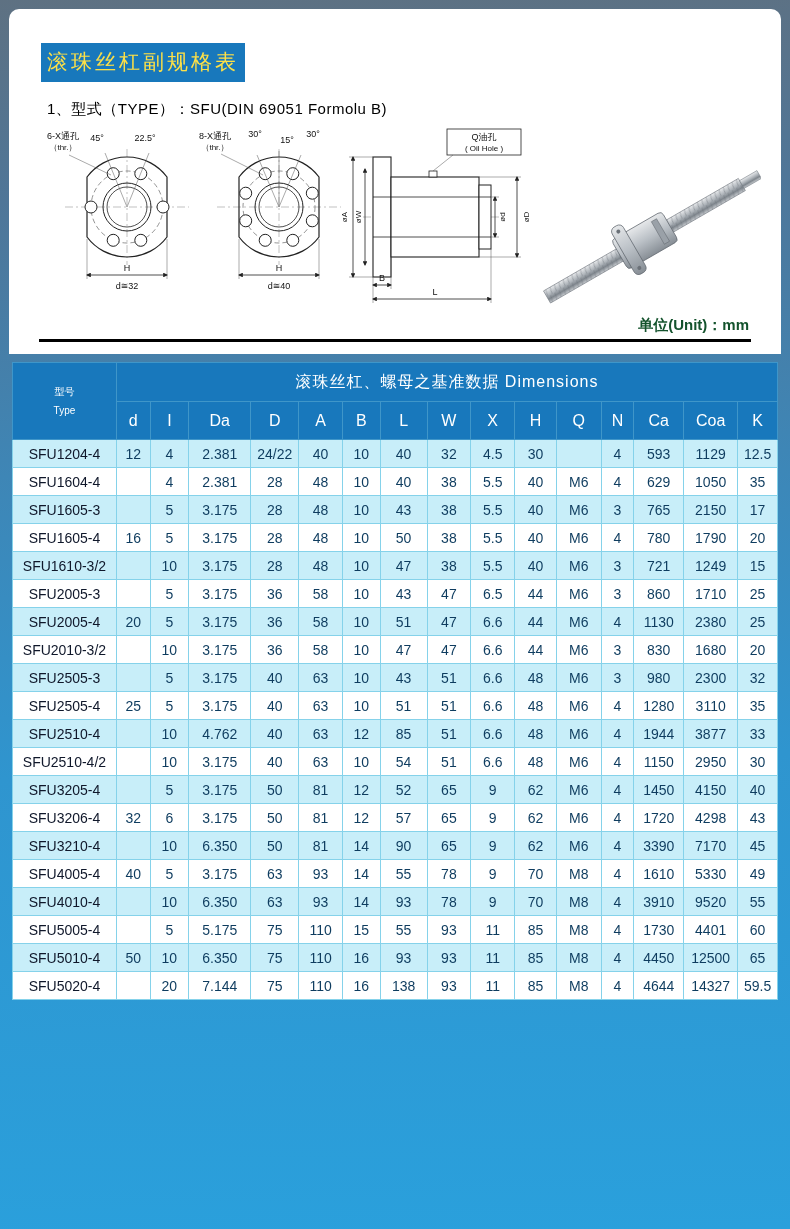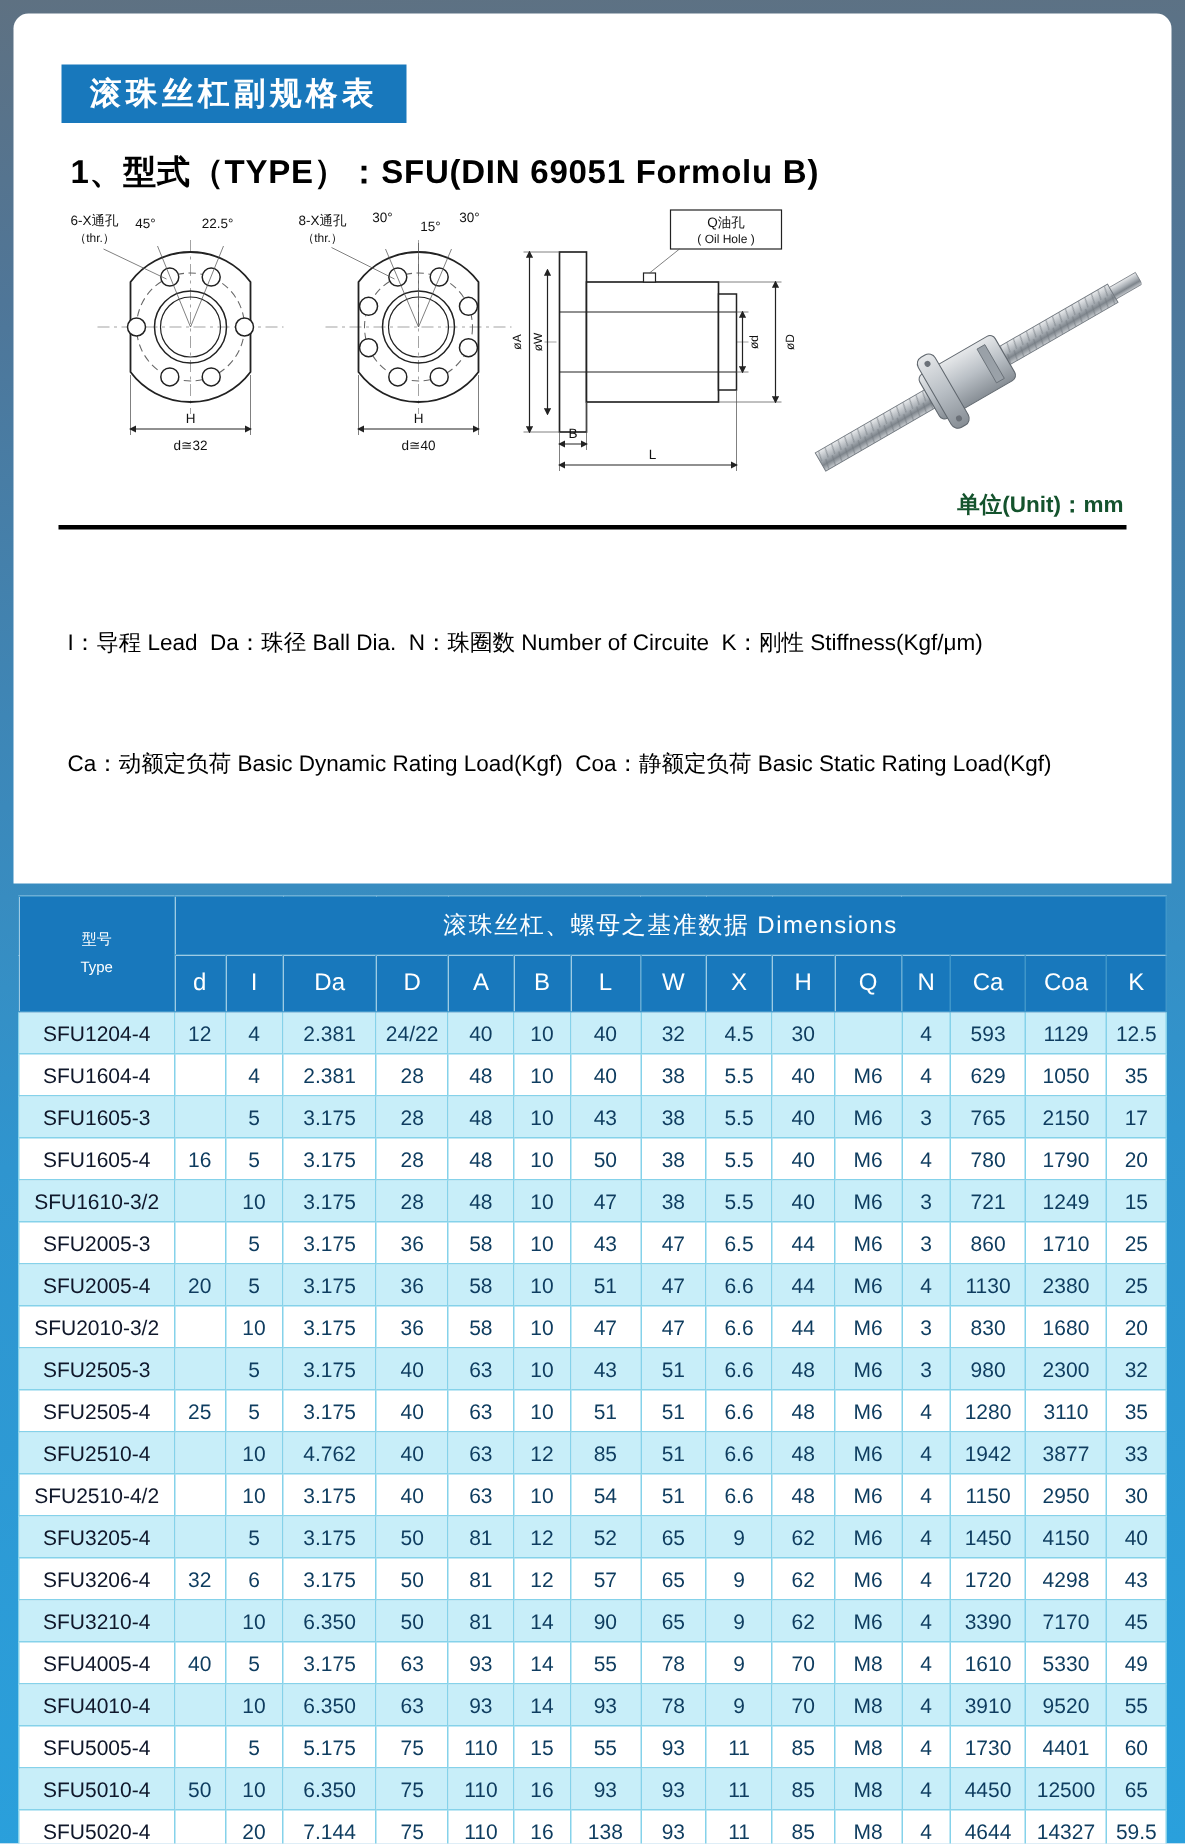--- a/index.html
+++ b/index.html
@@ -1,22 +1,22 @@
 <!DOCTYPE html>
 <html style="--header-blue: #1878bc; --row-alt: #c8eef9; --table-border: #85d2ea;"><head>
 <meta charset="utf-8">
 <style>
   html,body{margin:0;padding:0;}
   body{width:790px;font-family:"Liberation Sans","DejaVu Sans",sans-serif;background:#dfe6ec;}
   .frame{width:790px;height:1229px;box-sizing:border-box;padding:9px 9px 0;
          background:linear-gradient(178deg,#5e7182 0%,#4f7698 16%,#3e86b6 38%,#2f95cf 62%,#2aa0dc 100%);}
   .paper{background:#ffffff;border-radius:10px 10px 0 0;padding:34px 30px 12px;}
-  .banner{display:inline-block;background:var(--header-blue,#1878bc);color:#ffffff;font-weight:bold;
-          font-size:21px;letter-spacing:3px;padding:5px 19px 6px;margin-left:2px;}
-  .heading{margin:18px 0 0 8px;font-size:22px;font-weight:bold;color:#000;letter-spacing:0.5px;}
+  .banner{display:inline-block;background:var(--header-blue,#1878bc);color:#fde047;font-weight:normal;
+          font-size:21px;letter-spacing:3px;padding:5px 6px 6px;margin-left:2px;}
+  .heading{margin:18px 0 0 8px;font-size:15px;font-weight:normal;color:#000;letter-spacing:0.5px;}
   .drawings{display:block;margin:8px auto 0;}
   .unit-note{margin-top:-6px;text-align:right;font-size:15px;font-weight:bold;color:#14532d;padding-right:2px;}
   .rule{height:3px;background:#000;margin-top:4px;}
   .legend{margin:8px 0 0 6px;font-size:15px;color:#000;line-height:27px;white-space:pre-wrap;}
   .table-wrap{padding:8px 3px 0;}
   table{width:100%;border-collapse:collapse;table-layout:fixed;background:#fff;border:1px solid #9edcef;}
   th,td{border:1px solid #85d2ea;text-align:center;vertical-align:middle;overflow:hidden;white-space:nowrap;padding:0;}
   thead th{background:var(--header-blue,#1878bc);color:#fff;font-weight:normal;border-color:#3f96c9;}
   .tbl-title{font-size:16px;height:38px;letter-spacing:1px;}
   .type-head{font-size:10px;line-height:19px;}
@@ -157,24 +157,20 @@
         <rect x="84" y="-17" width="58" height="34" rx="4" fill="url(#nutG)" stroke="#5f666d" stroke-width="0.7"></rect>
         <rect x="88" y="-27" width="13" height="54" rx="5" fill="url(#nutG)" stroke="#5f666d" stroke-width="0.7"></rect>
         <circle cx="94.5" cy="-21" r="2" fill="#6b7178"></circle>
         <circle cx="94.5" cy="21" r="2" fill="#6b7178"></circle>
         <rect x="128" y="-13" width="6" height="26" fill="#9aa1a8" stroke="#5f666d" stroke-width="0.5"></rect>
       </g>
     </svg>
 
     <div class="unit-note">单位(Unit)：mm</div>
     <div class="rule"></div>
-    <div class="legend">
-      <div>I：导程 Lead  Da：珠径 Ball Dia.  N：珠圈数 Number of Circuite  K：刚性 Stiffness(Kgf/μm)</div>
-      <div>Ca：动额定负荷 Basic Dynamic Rating Load(Kgf)  Coa：静额定负荷 Basic Static Rating Load(Kgf)</div>
-    </div>
   </div>
 
   <div class="table-wrap">
     <table>
       <colgroup>
         <col style="width:102px">
           <col style="width:33px">
           <col style="width:38px">
           <col style="width:61px">
         <col style="width:47px">
@@ -404,21 +400,21 @@
             <td>4.762</td>
             <td>40</td>
             <td>63</td>
             <td>12</td>
             <td>85</td>
             <td>51</td>
             <td>6.6</td>
             <td>48</td>
             <td>M6</td>
             <td>4</td>
-            <td>1942</td>
+            <td>1944</td>
             <td>3877</td>
             <td>33</td>
           </tr>
           <tr>
             <td class="col-type">SFU2510-4/2</td>
             <td></td>
             <td>10</td>
             <td>3.175</td>
             <td>40</td>
             <td>63</td>

